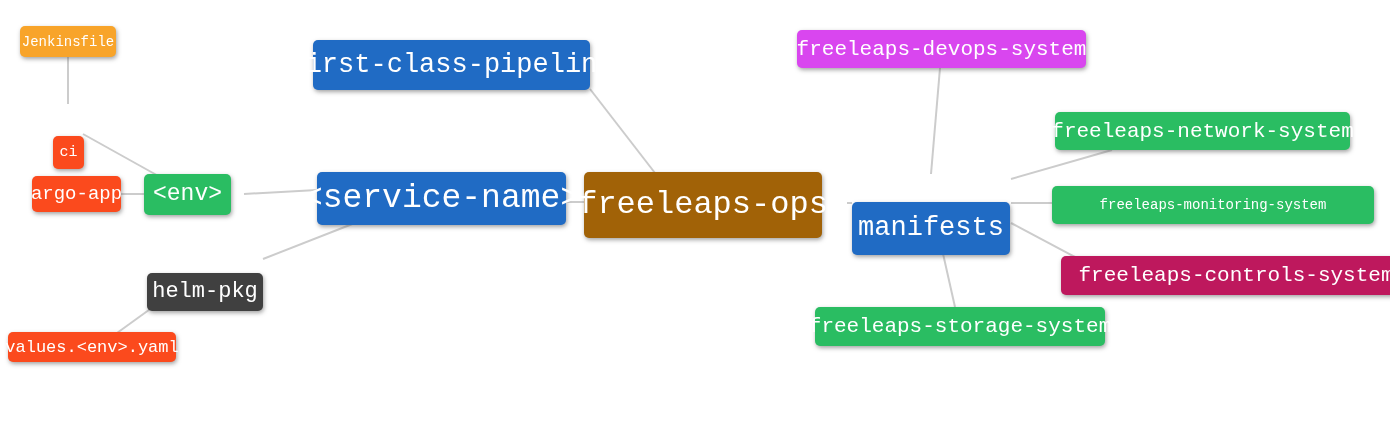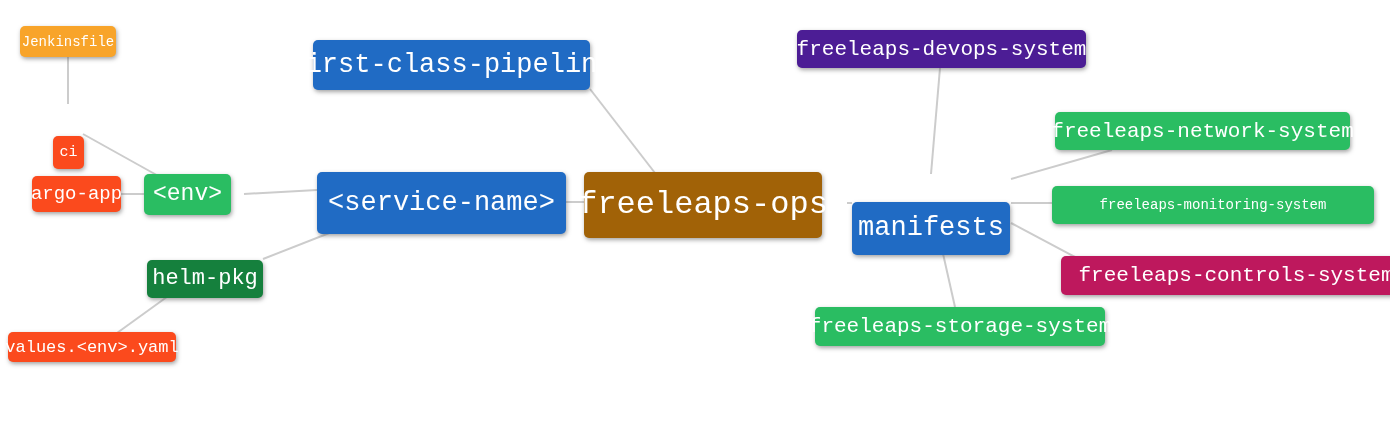--- a/index.html
+++ b/index.html
@@ -56,27 +56,27 @@
     <line x1="1011" y1="179" x2="1112" y2="150" stroke="#cccccc" stroke-width="2"></line>
     <line x1="1011" y1="203" x2="1052" y2="203" stroke="#cccccc" stroke-width="2"></line>
     <line x1="1011" y1="223" x2="1075" y2="257" stroke="#cccccc" stroke-width="2"></line>
     <line x1="937" y1="227" x2="955" y2="307" stroke="#cccccc" stroke-width="2"></line>
   </svg>
 
   <div class="node" style="left: 20px; top: 26px; width: 96px; height: 31px; font-size: 14px; background: rgb(248, 164, 42);">Jenkinsfile</div>
   <div class="node" style="left: 53px; top: 104px; width: 31px; height: 33px; font-size: 15px; background: rgb(251, 74, 29); margin-top: 32px;">ci</div>
   <div class="node" style="left: 32px; top: 176px; width: 89px; height: 36px; font-size: 19px; background: rgb(251, 74, 29);">argo-app</div>
   <div class="node" style="left: 144px; top: 174px; width: 87px; height: 41px; font-size: 23px; background: rgb(42, 189, 98);">&lt;env&gt;</div>
-  <div class="node" style="left: 147px; top: 260px; width: 116px; height: 38px; font-size: 22px; background: #15803d;">helm-pkg</div>
+  <div class="node" style="left: 147px; top: 273px; width: 116px; height: 38px; font-size: 22px; background: #404040;">helm-pkg</div>
   <div class="node" style="left: 8px; top: 332px; width: 168px; height: 30px; font-size: 17px; background: rgb(251, 74, 29);">values.&lt;env&gt;.yaml</div>
 
   <div class="node" style="left: 313px; top: 40px; width: 277px; height: 50px; font-size: 27px; background: rgb(32, 107, 196);">first-class-pipeline</div>
-  <div class="node" style="left: 317px; top: 172px; width: 249px; height: 62px; font-size: 27px; background: rgb(32, 107, 196);">&lt;service-name&gt;</div>
+  <div class="node" style="left: 317px; top: 172px; width: 249px; height: 53px; font-size: 33px; background: rgb(32, 107, 196);">&lt;service-name&gt;</div>
   <div class="node" style="left: 584px; top: 172px; width: 238px; height: 66px; font-size: 32px; background: #a16207;">freeleaps-ops</div>
   <div class="node" style="left: 852px; top: 174px; width: 158px; height: 53px; font-size: 27px; background: rgb(32, 107, 196); margin-top: 28px;">manifests</div>
 
-  <div class="node" style="left: 797px; top: 30px; width: 289px; height: 38px; font-size: 21px; background: #4c1d95;">freeleaps-devops-system</div>
+  <div class="node" style="left: 797px; top: 30px; width: 289px; height: 38px; font-size: 21px; background: #d946ef;">freeleaps-devops-system</div>
   <div class="node" style="left: 1055px; top: 112px; width: 295px; height: 38px; font-size: 21px; background: rgb(42, 189, 98);">freeleaps-network-system</div>
   <div class="node" style="left: 1052px; top: 186px; width: 322px; height: 38px; font-size: 14px; background: rgb(42, 189, 98);">freeleaps-monitoring-system</div>
   <div class="node" style="left: 1061px; top: 256px; width: 350px; height: 39px; font-size: 21px; background: #be185d;">freeleaps-controls-system</div>
   <div class="node" style="left: 815px; top: 307px; width: 290px; height: 39px; font-size: 21px; background: rgb(42, 189, 98);">freeleaps-storage-system</div>
 
 </div>
 
 </body></html>

